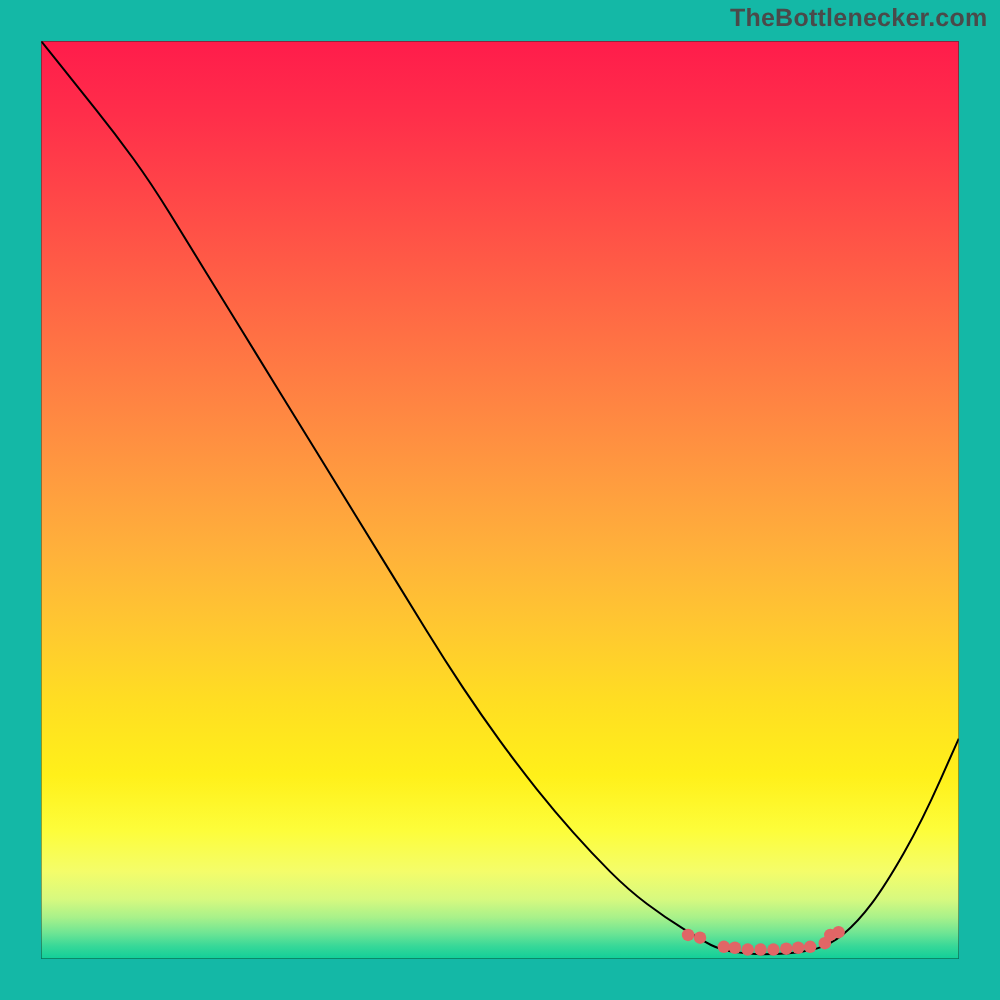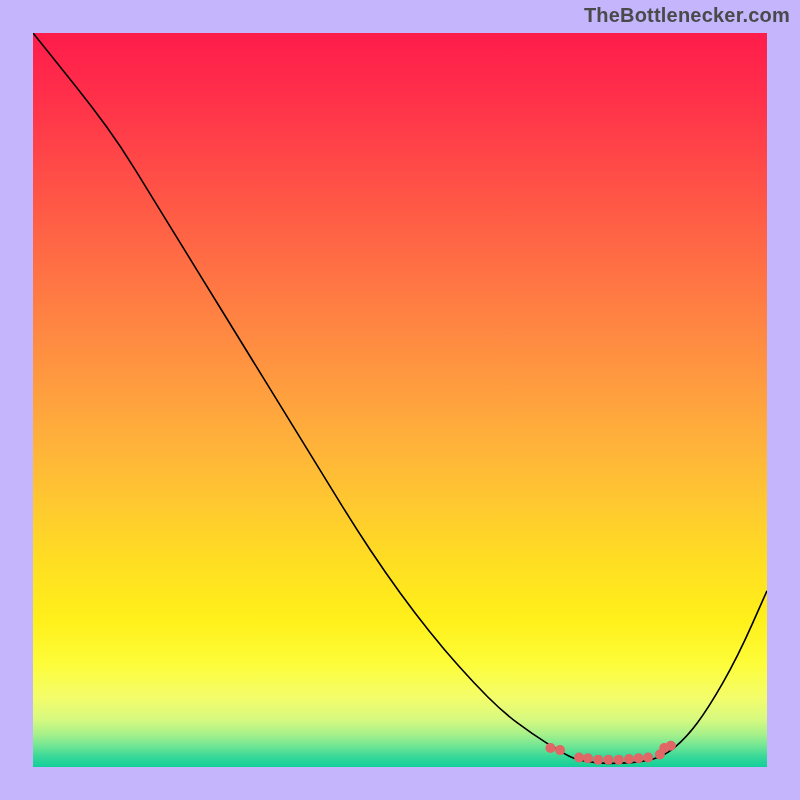--- a/index.html
+++ b/index.html
@@ -8,21 +8,21 @@
     width: 800px;
     height: 800px;
     background: #000;
     overflow: hidden;
     font-family: Arial, Helvetica, sans-serif;
   }
   .outer {
     position: relative;
     width: 800px;
     height: 800px;
-    background: #c4b5fd;
+    background: #14b8a6;
   }
   .attribution {
     position: absolute;
     top: 4px;
     right: 10px;
     color: #4a4a4a;
     font-size: 20px;
     font-weight: 600;
     letter-spacing: 0.2px;
   }

